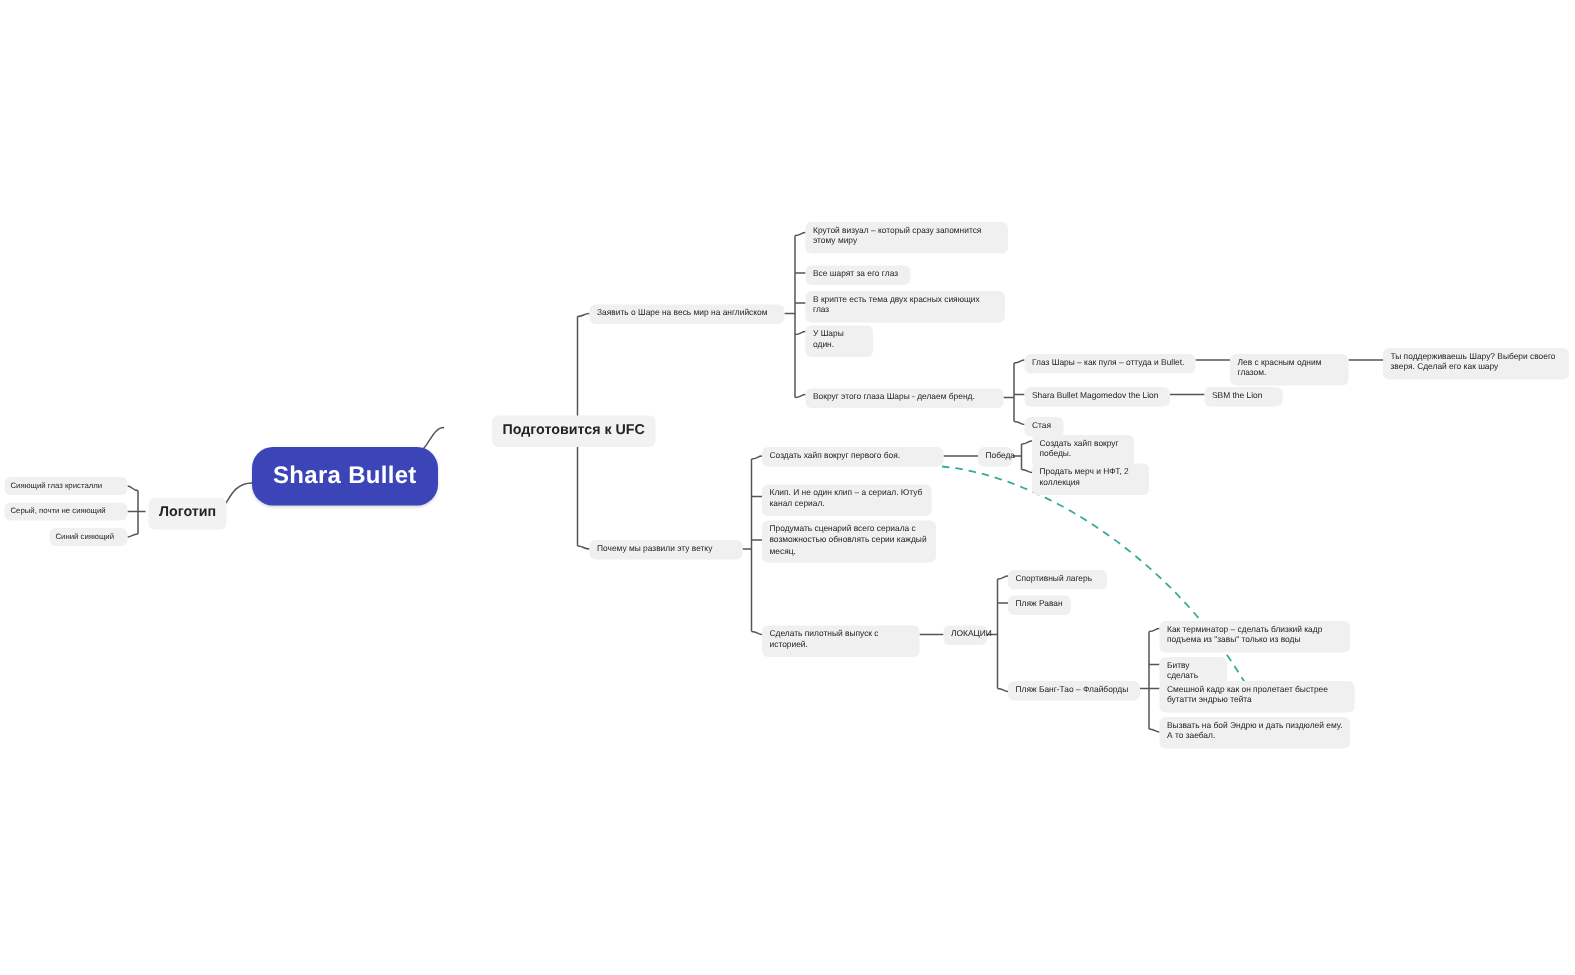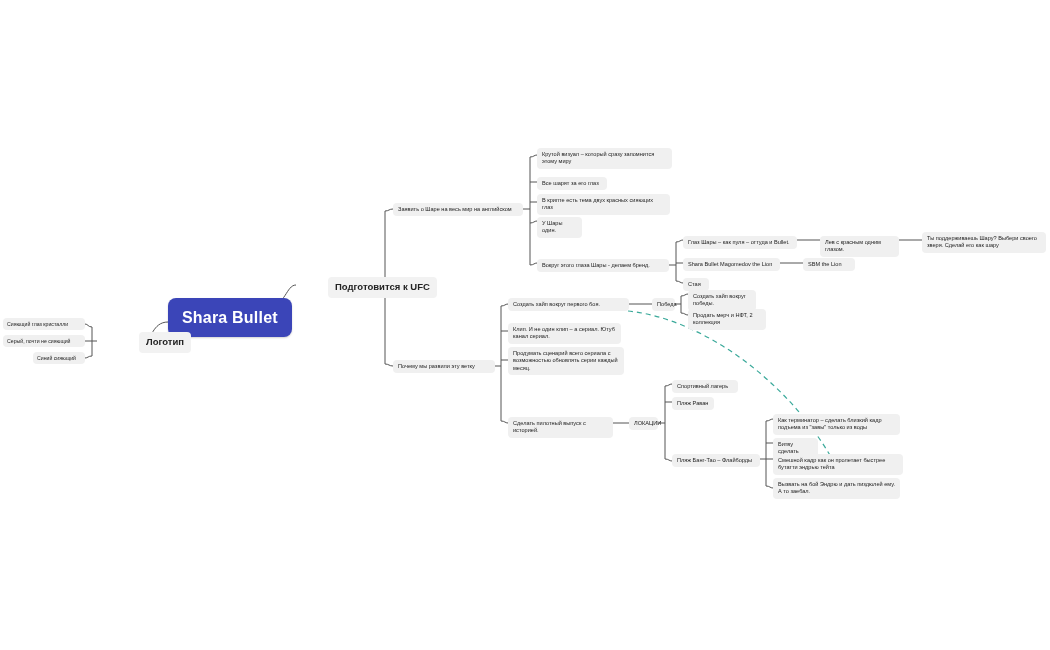--- a/index.html
+++ b/index.html
@@ -123,23 +123,23 @@
       <path d="M766,421 L766,486"></path>
       <path d="M766,421 C770,421 770,419 773,419"></path>
       <path d="M766,443 L773,443"></path>
       <path d="M766,459 L773,459"></path>
       <path d="M766,486 C770,486 770,488 773,488"></path>
     </g>
 
     <path d="M628,311 C700,318 790,380 836,466" fill="none" stroke="#3aa99a" stroke-width="1.2" stroke-dasharray="5,4" marker-end="url(#arrow-teal)"></path>
   </svg>
 
-  <div class="node root" style="left:168px;top:298px;">Shara Bullet</div>
+  <div class="node root" style="left:168px;top:298px;border-radius:14px;">Shara Bullet</div>
 
-  <div class="node l1" style="left:99px;top:332px;margin-left:40px;">Логотип</div>
+  <div class="node l1" style="left:99px;top:332px;">Логотип</div>
   <div class="node l4" style="left:3px;top:318px;width:82px;">Сияющий глаз кристалли</div>
   <div class="node l4" style="left:3px;top:335px;width:82px;">Серый, почти не сияющий</div>
   <div class="node l4" style="left:33px;top:352px;width:52px;">Синий сияющий</div>
 
   <div class="node l1" style="left:296px;top:277px;margin-left:32px;">Подготовится к UFC</div>
 
   <div class="node l3" style="left:393px;top:203px;width:130px;">Заявить о Шаре на весь мир на английском</div>
 
   <div class="node l3" style="left:537px;top:148px;width:135px;">Крутой визуал – который сразу запомнится этому миру</div>
   <div class="node l3" style="left:537px;top:177px;width:70px;">Все шарят за его глаз</div>

